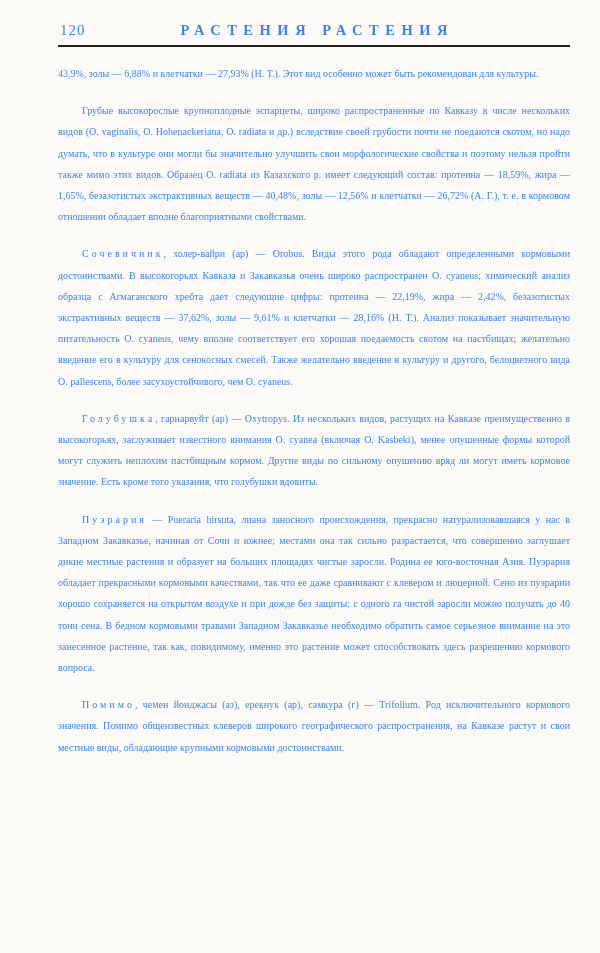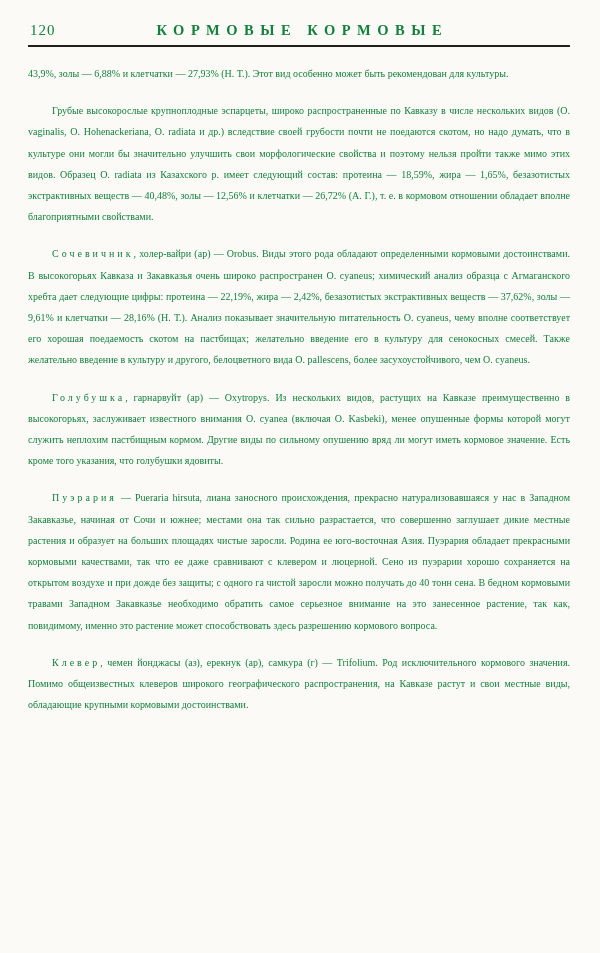--- a/index.html
+++ b/index.html
@@ -6,23 +6,23 @@
     margin: 0;
     padding: 0;
     background: #f7f6f2;
   }
   .page {
     position: relative;
     width: 600px;
     height: 953px;
     box-sizing: border-box;
     background: #fbfaf6;
-    color: #15803d;
+    color: #3b82f6;
     font-family: "Liberation Serif", "DejaVu Serif", serif;
-    padding: 22px 30px 10px 28px;
+    padding: 22px 30px 10px 58px;
     overflow: hidden;
   }
   .running-head {
     position: relative;
     height: 22px;
   }
   .page-number {
     position: absolute;
     left: 2px;
     top: 0;
@@ -63,32 +63,32 @@
     letter-spacing: 0.3em;
   }
 </style>
 </head>
 <body>
 
 <div class="page">
 
   <div class="running-head">
     <span class="page-number">120</span>
-    <div class="head-title">КОРМОВЫЕ КОРМОВЫЕ</div>
+    <div class="head-title">РАСТЕНИЯ РАСТЕНИЯ</div>
   </div>
   <hr class="head-rule">
 
   <div class="body-text">
 
     <p><span>43,9%, золы — 6,88% и клетчатки — 27,93% (Н. Т.). Этот вид особенно может быть рекомендован для культуры.</span></p>
 
     <p class="indent"><span>Грубые высокорослые крупноплодные эспарцеты, широко распространенные по Кавказу в числе нескольких видов (O. vaginalis, O. Hohenackeriana, O. radiata и др.) вследствие своей грубости почти не поедаются скотом, но надо думать, что в культуре они могли бы значительно улучшить свои морфологические свойства и поэтому нельзя пройти также мимо этих видов. Образец O. radiata из Казахского р. имеет следующий состав: протеина — 18,59%, жира — 1,65%, безазотистых экстрактивных веществ — 40,48%, золы — 12,56% и клетчатки — 26,72% (А. Г.), т. е. в кормовом отношении обладает вполне благоприятными свойствами.</span></p>
 
     <p class="indent"><span class="lead-spaced">Сочевичник</span><span>, холер-вайри (ар) — Orobus. Виды этого рода обладают определенными кормовыми достоинствами. В высокогорьях Кавказа и Закавказья очень широко распространен O. cyaneus; химический анализ образца с Агмаганского хребта дает следующие цифры: протеина — 22,19%, жира — 2,42%, безазотистых экстрактивных веществ — 37,62%, золы — 9,61% и клетчатки — 28,16% (Н. Т.). Анализ показывает значительную питательность O. cyaneus, чему вполне соответствует его хорошая поедаемость скотом на пастбищах; желательно введение его в культуру для сенокосных смесей. Также желательно введение в культуру и другого, белоцветного вида O. pallescens, более засухоустойчивого, чем O. cyaneus.</span></p>
 
     <p class="indent"><span class="lead-spaced">Голубушка</span><span>, гарнарвуйт (ар) — Oxytropys. Из нескольких видов, растущих на Кавказе преимущественно в высокогорьях, заслуживает известного внимания O. cyanea (включая O. Kasbeki), менее опушенные формы которой могут служить неплохим пастбищным кормом. Другие виды по сильному опушению вряд ли могут иметь кормовое значение. Есть кроме того указания, что голубушки ядовиты.</span></p>
 
     <p class="indent"><span class="lead-spaced">Пуэрария</span><span> — Pueraria hirsuta, лиана заносного происхождения, прекрасно натурализовавшаяся у нас в Западном Закавказье, начиная от Сочи и южнее; местами она так сильно разрастается, что совершенно заглушает дикие местные растения и образует на больших площадях чистые заросли. Родина ее юго-восточная Азия. Пуэрария обладает прекрасными кормовыми качествами, так что ее даже сравнивают с клевером и люцерной. Сено из пуэрарии хорошо сохраняется на открытом воздухе и при дожде без защиты; с одного га чистой заросли можно получать до 40 тонн сена. В бедном кормовыми травами Западном Закавказье необходимо обратить самое серьезное внимание на это занесенное растение, так как, повидимому, именно это растение может способствовать здесь разрешению кормового вопроса.</span></p>
 
-    <p class="indent"><span class="lead-spaced">Клевер</span><span>, чемен йонджасы (аз), ерекнук (ар), самкура (г) — Trifolium. Род исключительного кормового значения. Помимо общеизвестных клеверов широкого географического распространения, на Кавказе растут и свои местные виды, обладающие крупными кормовыми достоинствами.</span></p>
+    <p class="indent"><span class="lead-spaced">Помимо</span><span>, чемен йонджасы (аз), ерекнук (ар), самкура (г) — Trifolium. Род исключительного кормового значения. Помимо общеизвестных клеверов широкого географического распространения, на Кавказе растут и свои местные виды, обладающие крупными кормовыми достоинствами.</span></p>
 
   </div>
 </div>
 
 </body></html>

